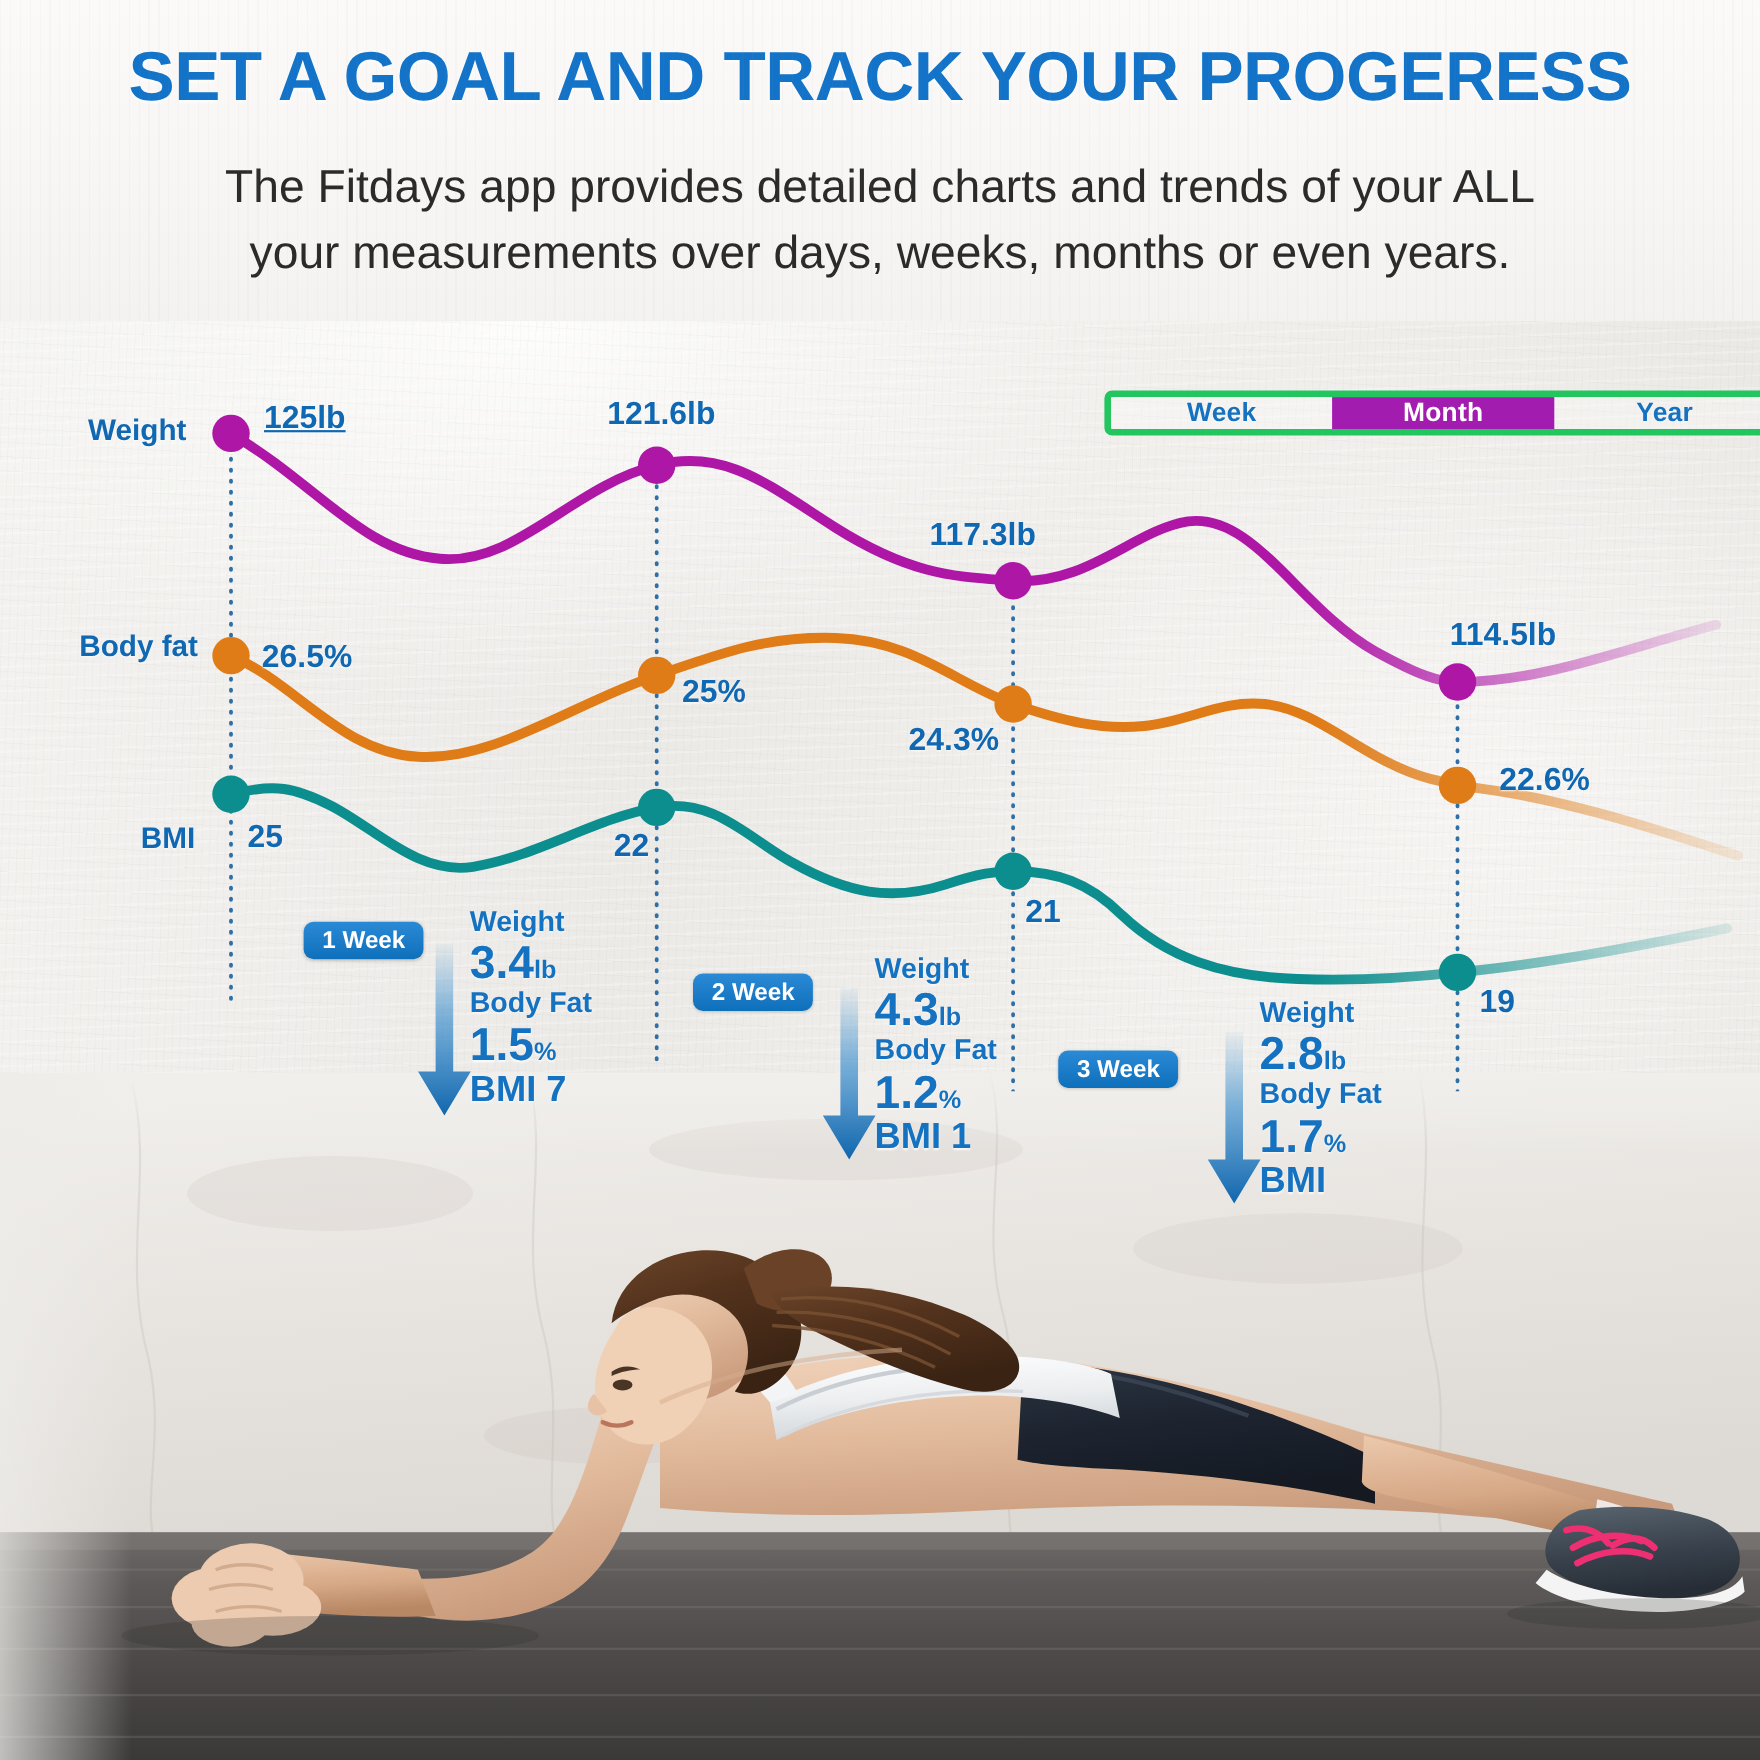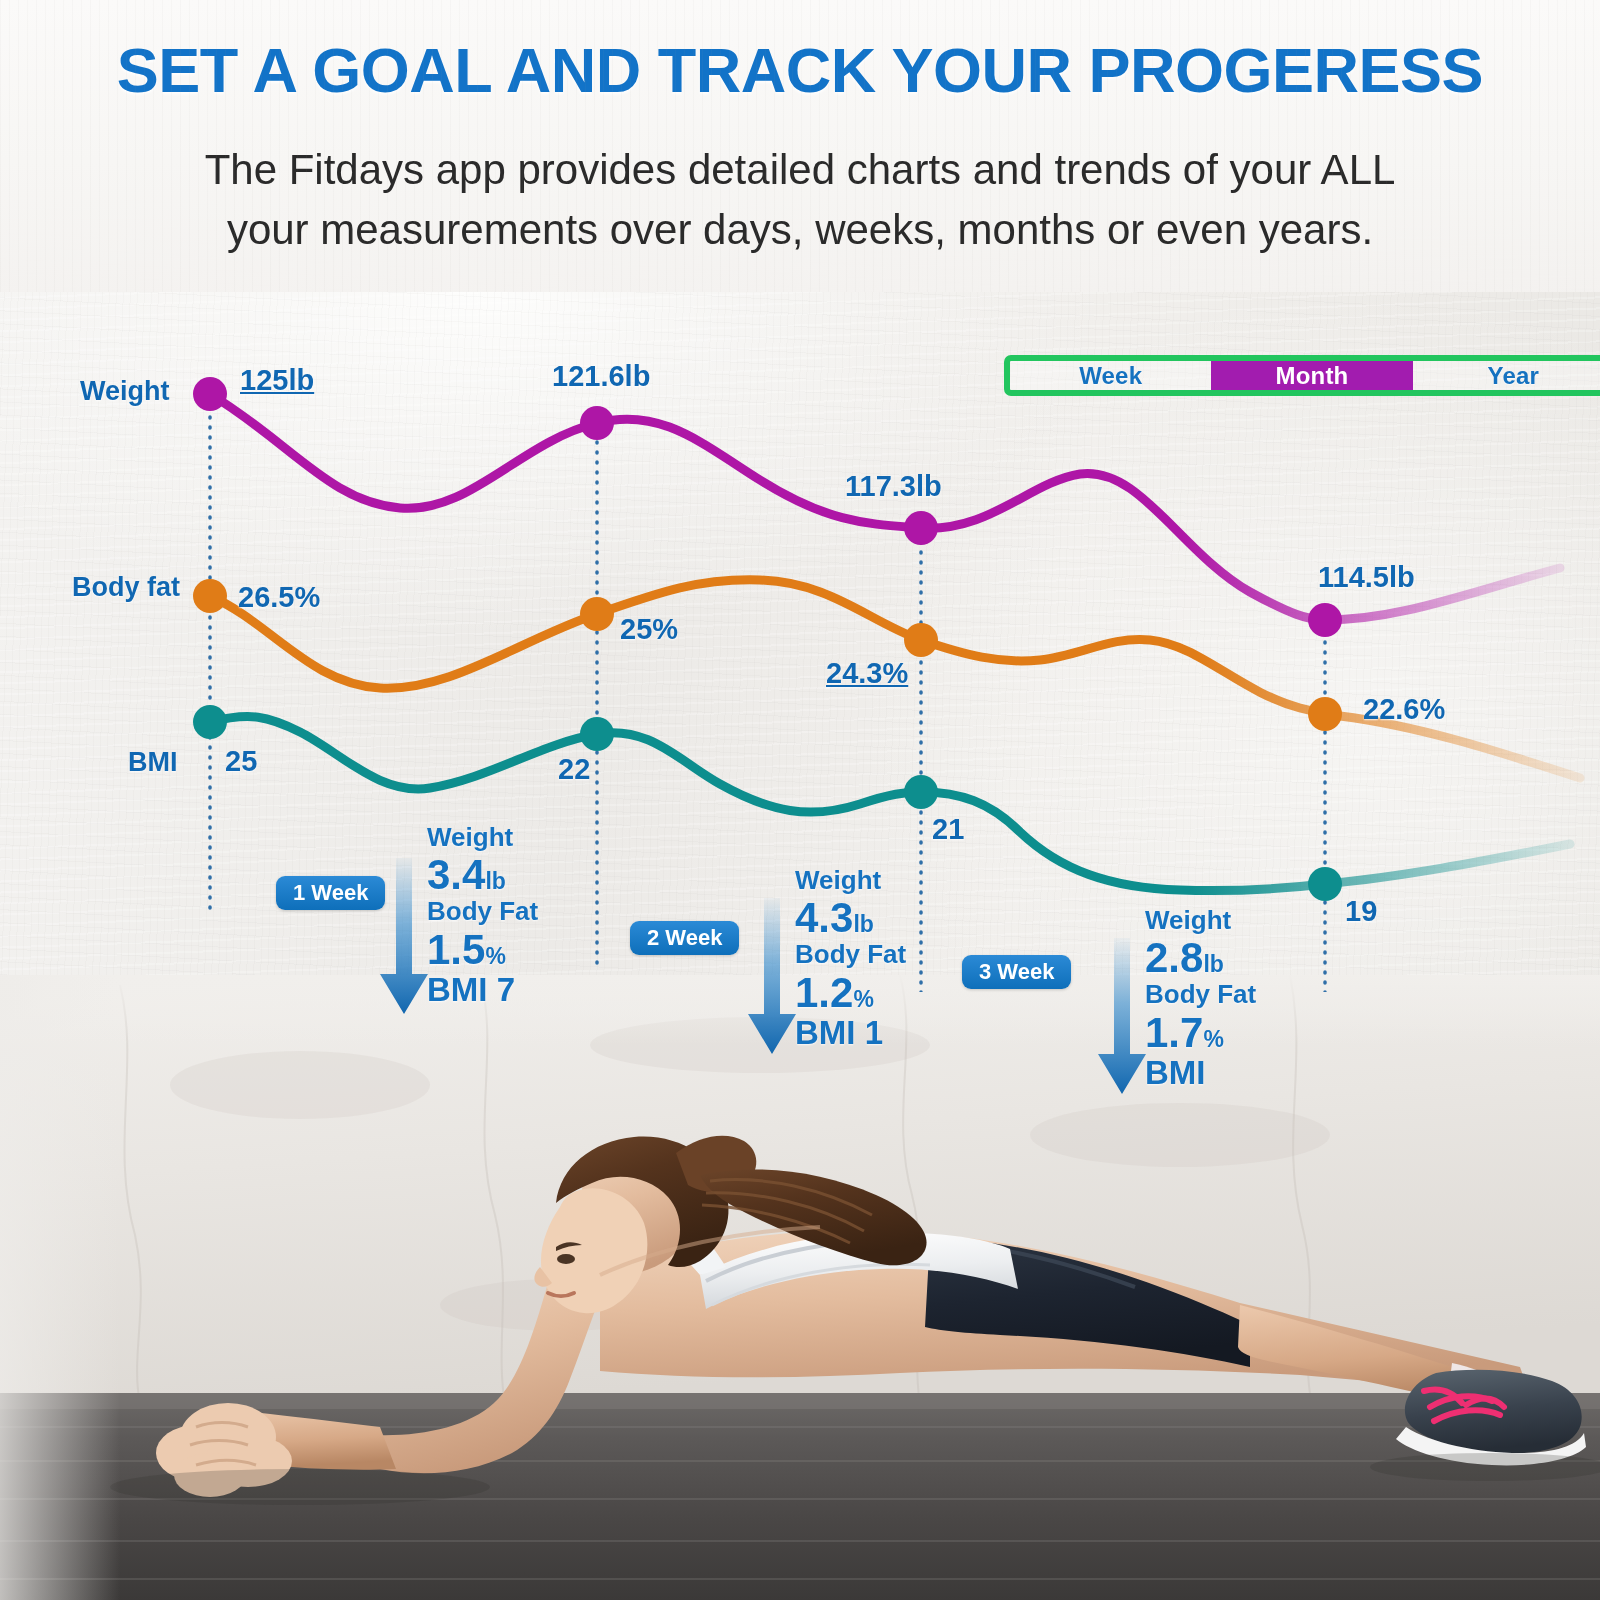--- a/index.html
+++ b/index.html
@@ -416,36 +416,36 @@
   <div class="series-label sl-bodyfat">Body fat</div>
   <div class="series-label sl-bmi">BMI</div>
 
   <div class="val" style="left:240px; top:364px;text-decoration:underline;">125lb</div>
   <div class="val" style="left:552px; top:360px;">121.6lb</div>
   <div class="val" style="left:845px; top:470px;">117.3lb</div>
   <div class="val" style="left:1318px; top:561px;">114.5lb</div>
 
   <div class="val" style="left:238px; top:581px;">26.5%</div>
   <div class="val" style="left:620px; top:613px;">25%</div>
-  <div class="val" style="left:826px; top:657px;text-decoration:underline;">24.3%</div>
+  <div class="val" style="left:826px; top:657px;">24.3%</div>
   <div class="val" style="left:1363px; top:693px;">22.6%</div>
 
   <div class="val" style="left:225px; top:745px;">25</div>
   <div class="val" style="left:558px; top:753px;">22</div>
   <div class="val" style="left:932px; top:813px;">21</div>
   <div class="val" style="left:1345px; top:895px;">19</div>
 
   <div class="segmented">
     <div class="seg">Week</div>
     <div class="seg active">Month</div>
     <div class="seg">Year</div>
   </div>
 
   <div class="callout">
-    <div class="week-badge" style="left:276px; top:838px;margin-top:38px;">1 Week</div>
+    <div class="week-badge" style="left:276px; top:838px;">1 Week</div>
 
     <div class="arrow" style="left:376px; top:858px;">
       <svg width="56" height="158" viewBox="0 0 56 158">
         <defs>
           <linearGradient id="arrowGrad1" x1="0" y1="0" x2="0" y2="1">
             <stop offset="0%" stop-color="#1e7fc9" stop-opacity="0.04"></stop>
             <stop offset="42%" stop-color="#1e7fc9" stop-opacity="0.55"></stop>
             <stop offset="100%" stop-color="#1166ae" stop-opacity="1"></stop>
           </linearGradient>
         </defs>
@@ -460,21 +460,21 @@
       </div>
       <div class="k">Body Fat</div>
       <div class="v">
         <span>1.5</span><span class="u">%</span>
       </div>
       <div class="bmi">BMI  7</div>
     </div>
   </div>
 
   <div class="callout">
-    <div class="week-badge" style="left:630px; top:885px;margin-top:36px;">2 Week</div>
+    <div class="week-badge" style="left:630px; top:885px;">2 Week</div>
 
     <div class="arrow" style="left:744px; top:898px;">
       <svg width="56" height="158" viewBox="0 0 56 158">
         <defs>
           <linearGradient id="arrowGrad2" x1="0" y1="0" x2="0" y2="1">
             <stop offset="0%" stop-color="#1e7fc9" stop-opacity="0.04"></stop>
             <stop offset="42%" stop-color="#1e7fc9" stop-opacity="0.55"></stop>
             <stop offset="100%" stop-color="#1166ae" stop-opacity="1"></stop>
           </linearGradient>
         </defs>

